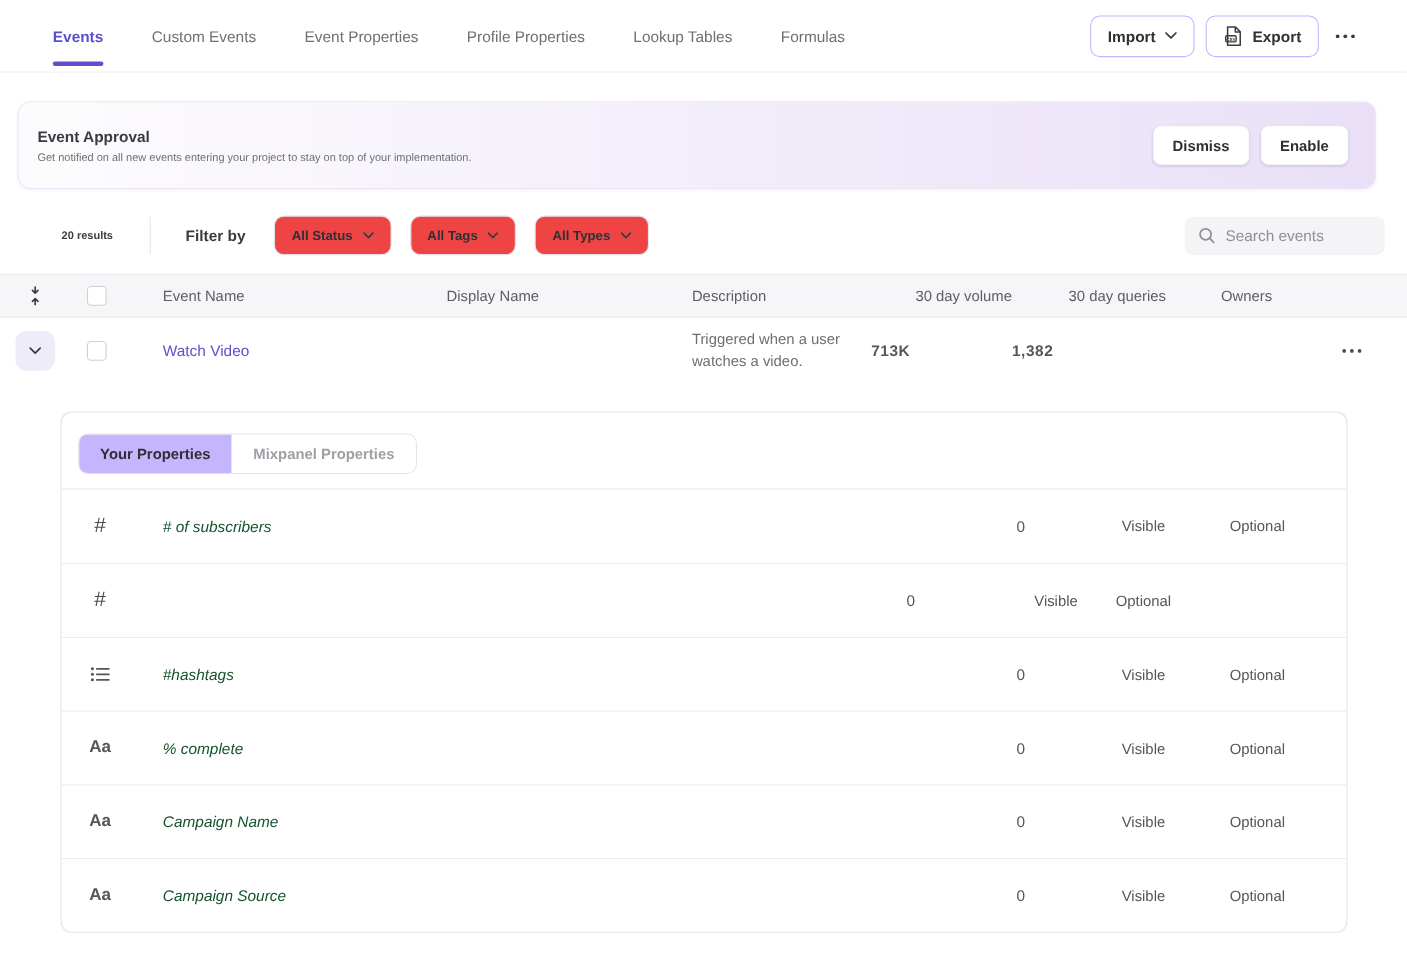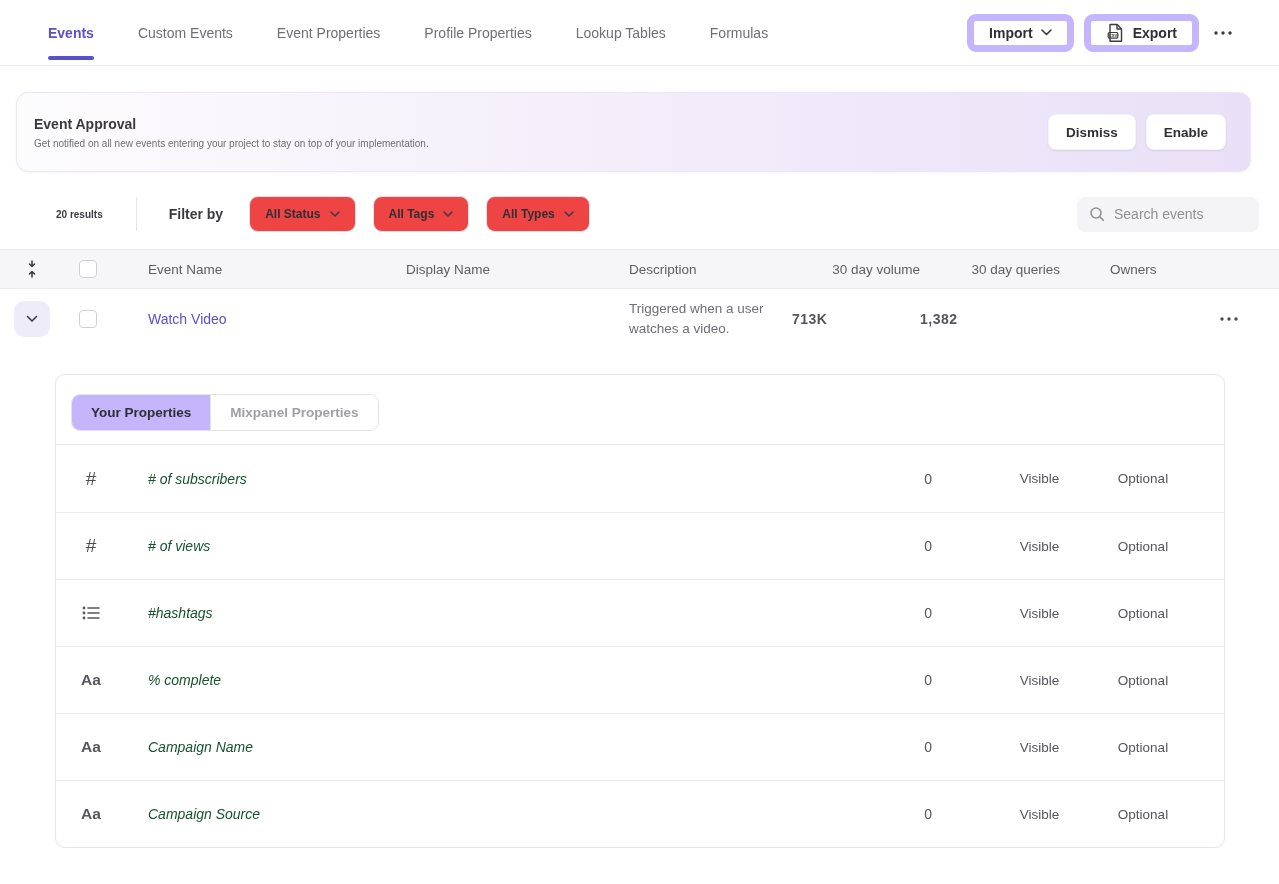--- a/index.html
+++ b/index.html
@@ -11,21 +11,21 @@
     border-bottom:1px solid #f0f0f3; background:#fff; }
   .tabs { display:flex; gap:44px; }
   .tab { position:relative; font-size:14px; color:#6f6f76; font-weight:400;
     cursor:pointer; padding:4px 0; white-space:nowrap; }
   .tab.active { color:#5b50cc; font-weight:700; }
   .tab.active::after { content:""; position:absolute; left:0; right:0; bottom:-15px;
     height:3.5px; border-radius:3px; background:#5b50cc; }
   .nav-actions { margin-left:auto; display:flex; align-items:center; gap:10px;
     padding-right:42px; }
   .btn-outline { display:inline-flex; align-items:center; gap:8px; height:38px;
-    padding:0 15px; background:#fff; border:7px solid #c4b5fd; border-radius:9px;
+    padding:0 15px; background:#fff; border:1px solid #c4b5fd; border-radius:9px;
     font-size:14px; font-weight:600; color:#2f2f35; cursor:pointer;
     font-family:inherit; }
   .more-btn { display:flex; align-items:center; justify-content:center;
     width:28px; height:38px; cursor:pointer; }
 
   
   .banner { margin:26px 28px 0 16px; height:80px; border-radius:12px;
     display:flex; align-items:center;
     background:linear-gradient(90deg,#fdfcfd 0%,#f2ecfa 55%,#e9e0f7 100%);
     border:1px solid #ece5f6; box-shadow:0 1px 3px rgba(80,60,140,0.05); }
@@ -259,21 +259,20 @@
     <div></div>
     <div class="prop-tag">Visible</div>
     <div class="prop-tag">Optional</div>
     <div></div>
   </div>
 
   <div class="prop-row">
     <div class="prop-icon">
         <span class="glyph-number">#</span>
       </div>
-    <div class="prop-name"># of views</div>
     <div class="prop-count">0</div>
     <div></div>
     <div class="prop-tag">Visible</div>
     <div class="prop-tag">Optional</div>
     <div></div>
   </div>
 
   <div class="prop-row">
     <div class="prop-icon">
       <span style="display:flex;">

